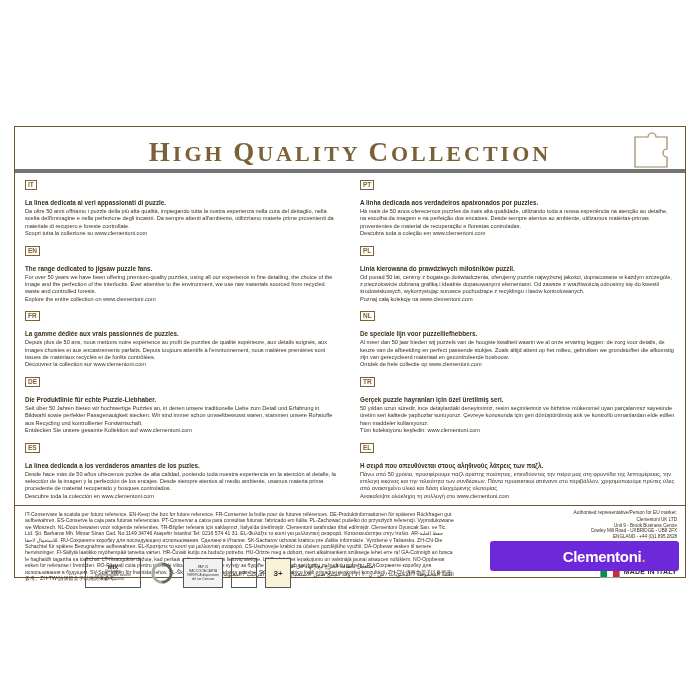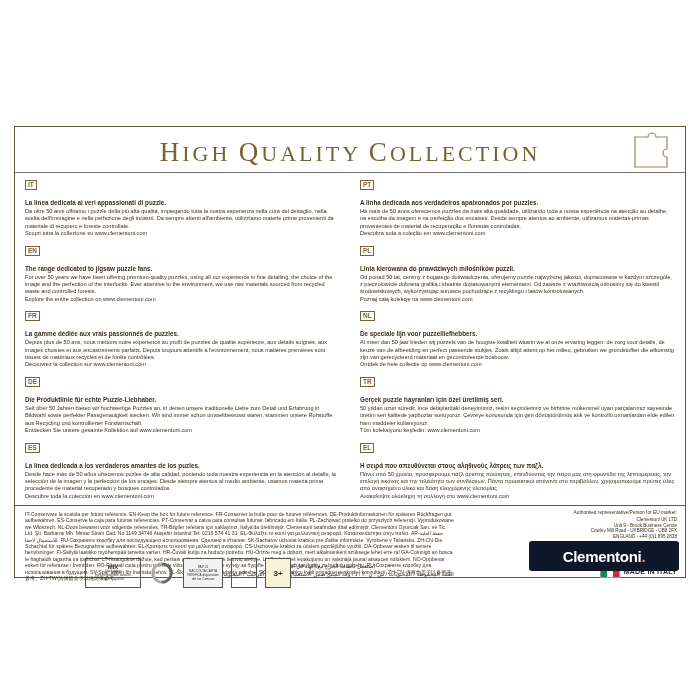--- a/index.html
+++ b/index.html
@@ -23,22 +23,23 @@
     height: 452px;
     border: 1px solid #6d5637;
     background: #ffffff;
     box-sizing: border-box;
   }
 
   
   .header {
     position: relative;
     height: 46px;
-    border-bottom: 1px solid #737373;
+    border-bottom: 4px solid #737373;
     box-sizing: border-box;
+    font-weight: bold;
   }
   .header-title {
     position: absolute;
     left: 0;
     right: 0;
     top: 10px;
     text-align: center;
     font-family: "Liberation Serif", serif;
     font-size: 22px;
     letter-spacing: 3px;
@@ -181,30 +182,31 @@
     color: #2b2b2b;
     letter-spacing: 0.2px;
   }
 
   .clementoni-logo {
     position: absolute;
     right: 6px;
     bottom: 6px;
     width: 150px;
     height: 30px;
-    background: #0f172a;
+    background: #6d28d9;
     border-radius: 3px;
     color: #ffffff;
     display: flex;
     align-items: center;
     justify-content: center;
     font-family: "Liberation Sans", sans-serif;
     font-size: 15px;
     font-weight: bold;
     letter-spacing: -0.3px;
+    padding-left: 39px;
   }
   .clementoni-logo .dot { color: #f5a623; }
 
   
   .symbols {
     position: absolute;
     left: 70px;
     top: 52px;
     display: flex;
     align-items: flex-start;

